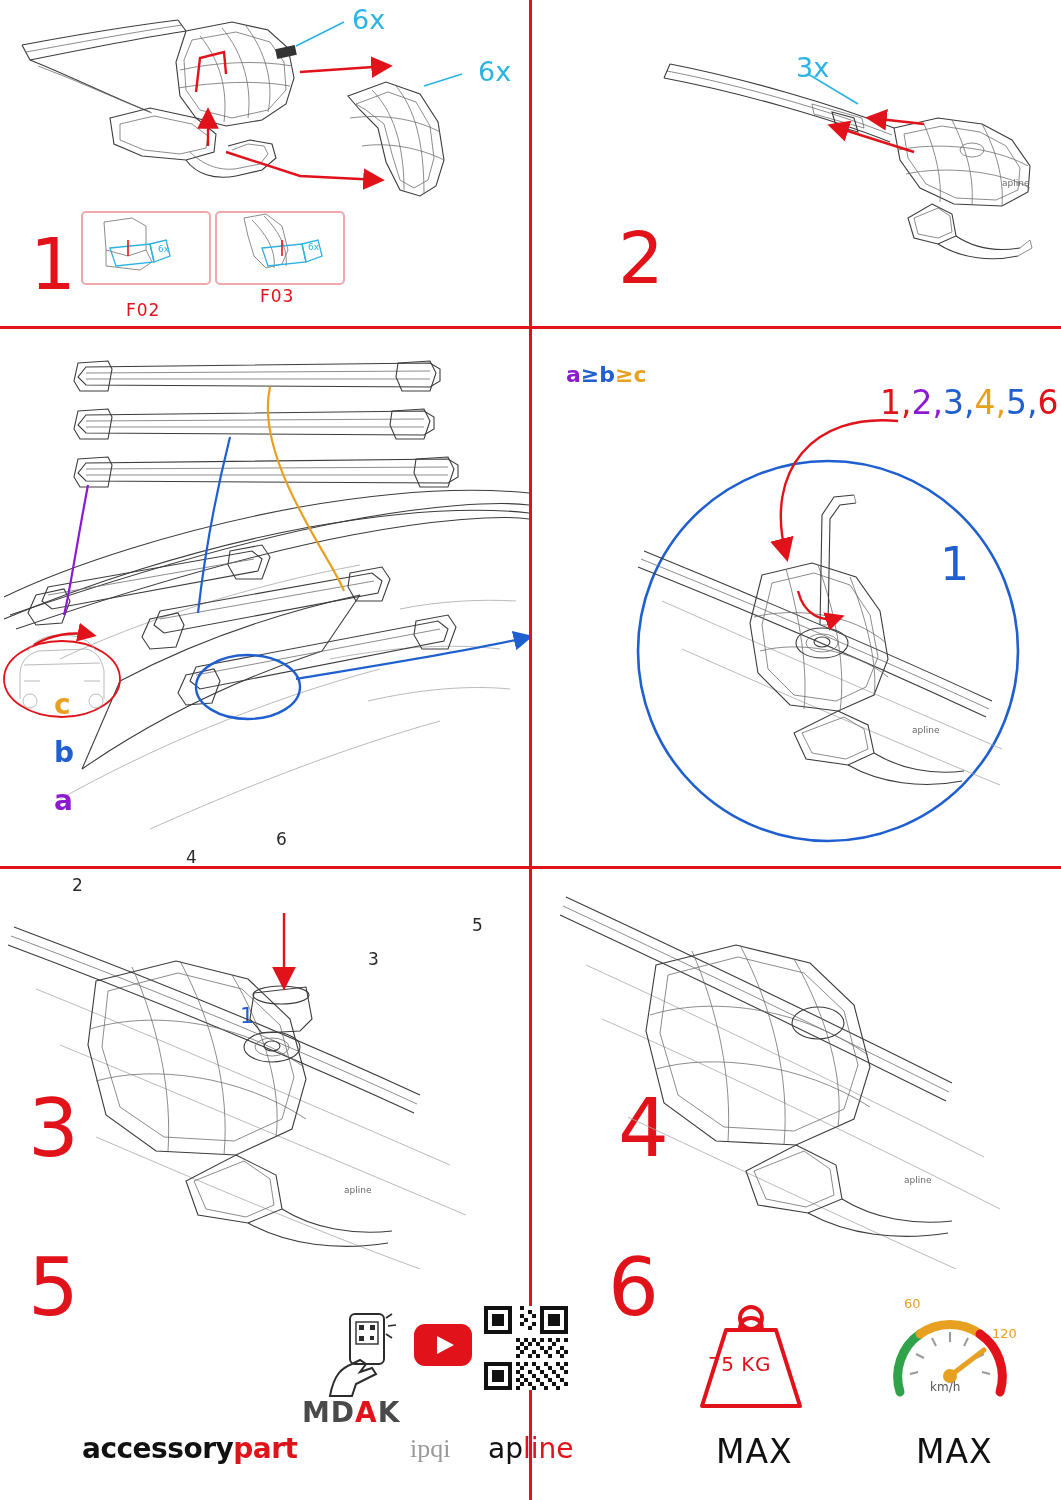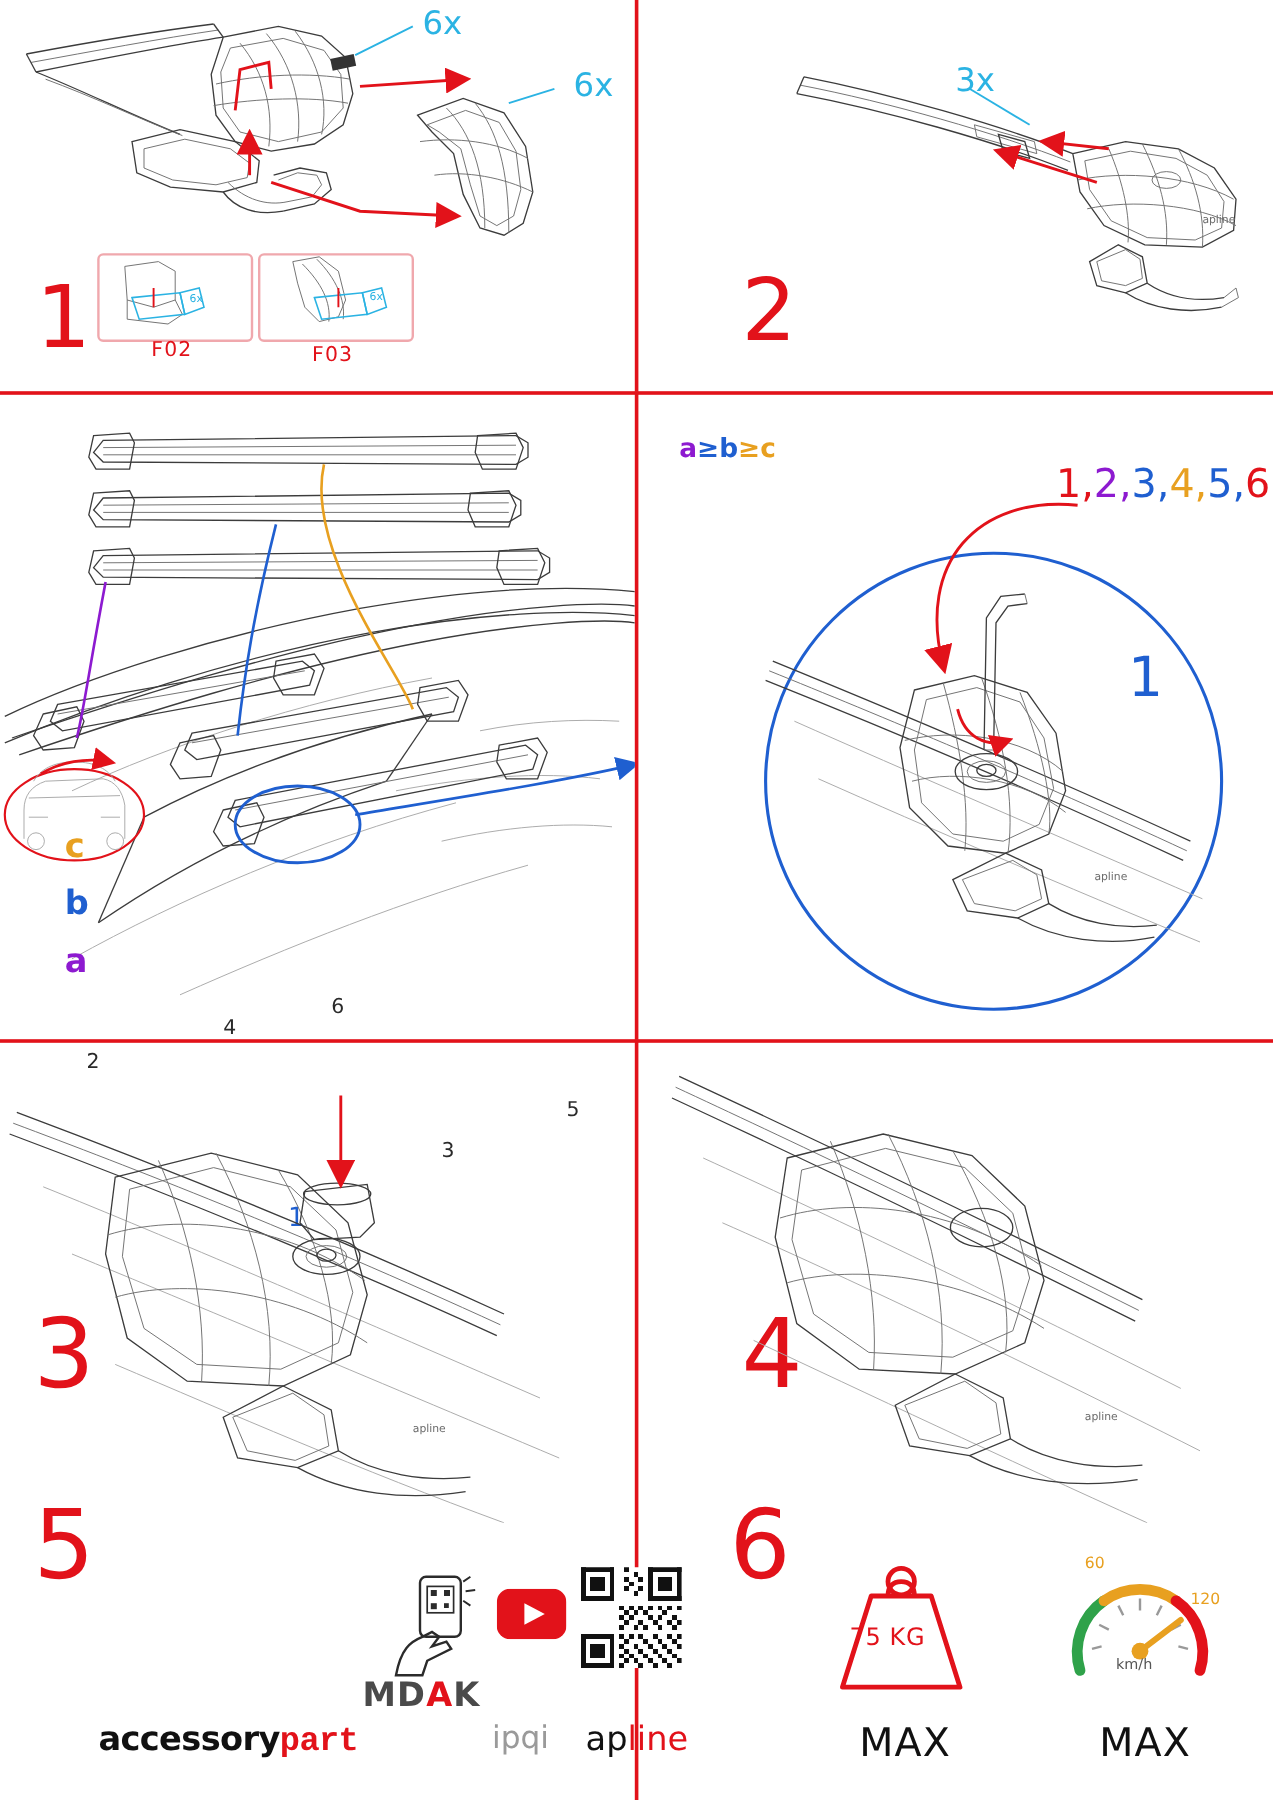--- a/index.html
+++ b/index.html
@@ -133,21 +133,21 @@
     position: absolute;
     font-family: "DejaVu Sans", sans-serif;
     white-space: nowrap;
   }
   .brand-accessorypart {
     font-size: 28px;
     font-weight: 700;
     color: #111;
     letter-spacing: -0.5px;
   }
-  .brand-accessorypart .hl { color: #e2121a; font-family: Liberation Mono, monospace; }
+  .brand-accessorypart .hl { color: #e2121a; }
   .brand-mdak {
     font-size: 28px;
     font-weight: 700;
     color: #4a4a4a;
     letter-spacing: 1px;
   }
   .brand-mdak .hl { color: #e2121a; }
   .brand-ipqi {
     font-size: 26px;
     color: #9a9a9a;
@@ -250,21 +250,21 @@
       <path class="ln-thin" d="M252 220 C268 236 276 252 274 268"></path>
       <path class="ln-thin" d="M264 216 C280 232 288 250 286 266"></path>
       <path d="M262 248 L302 244 L306 262 L268 266 Z" fill="none" stroke="#2bb3e3" stroke-width="1.3"></path>
       <path d="M302 244 L318 240 L322 256 L306 262 Z" fill="none" stroke="#2bb3e3" stroke-width="1.3"></path>
       <path d="M282 240 L282 256" stroke="#e2121a" stroke-width="1.6"></path>
       <text x="308" y="250" font-size="9" fill="#2bb3e3" font-family="DejaVu Sans">6x</text>
     </svg>
     <div class="stepnum" style="left:30px;top:228px;">1</div>
     <div class="qty" style="left:352px;top:4px;">6x</div>
     <div class="qty" style="left:478px;top:56px;">6x</div>
-    <div class="partcode" style="left:126px;top:282px;">F02</div>
+    <div class="partcode" style="left:126px;top:300px;">F02</div>
     <div class="partcode" style="left:260px;top:286px;">F03</div>
   </div>
 
   <div class="panel" style="left:532px;top:0;width:529px;height:326px;">
     <svg width="529" height="326" viewBox="0 0 529 326">
 
       <path class="ln" d="M138 64 C210 78 300 104 362 128"></path>
       <path class="ln" d="M132 78 C206 92 298 118 358 142"></path>
       <path class="ln-thin" d="M135 71 C208 85 299 111 360 135"></path>
       <path class="ln" d="M138 64 L132 78"></path>
@@ -644,21 +644,21 @@
       </g>
     </svg>
   </div>
 
   <div class="brand brand-accessorypart" style="left:82px;top:1432px;">
     <span>accessory</span><span class="hl">part</span>
   </div>
   <div class="brand brand-mdak" style="left:302px;top:1396px;">
     <span>MD</span><span class="hl">A</span><span>K</span>
   </div>
-  <div class="brand brand-ipqi" style="left:410px;top:1434px;">ipqi</div>
+  <div class="brand brand-ipqi" style="left:410px;top:1434px;font-family:Liberation Serif, serif;">ipqi</div>
   <div class="brand brand-apline" style="left:488px;top:1432px;">
     <span>ap</span><span class="hl">line</span>
   </div>
 
   <div class="stepnum big" style="left:608px;top:1248px;">6</div>
 
   <div class="panel" style="left:692px;top:1300px;width:118px;height:114px;">
     <svg width="118" height="114" viewBox="0 0 118 114">
       <path d="M34 30 L84 30 L108 106 L10 106 Z" fill="none" stroke="#e2121a" stroke-width="4" stroke-linejoin="round"></path>
       <circle cx="59" cy="18" r="11" fill="none" stroke="#e2121a" stroke-width="4"></circle>

